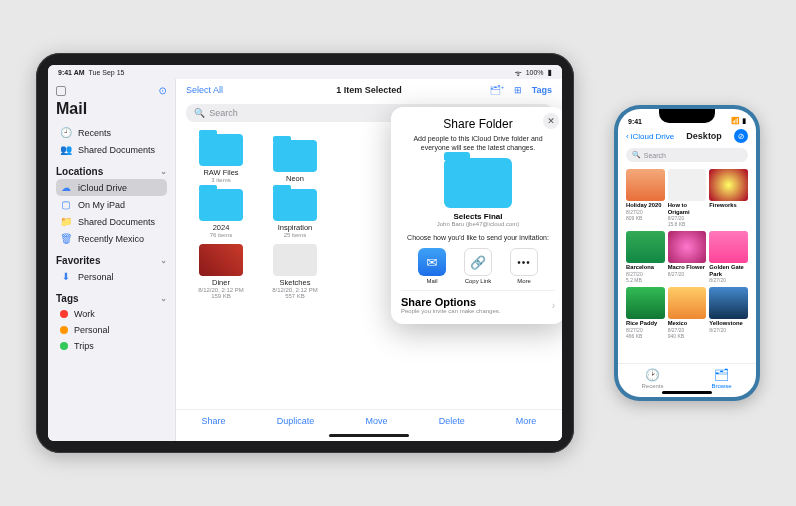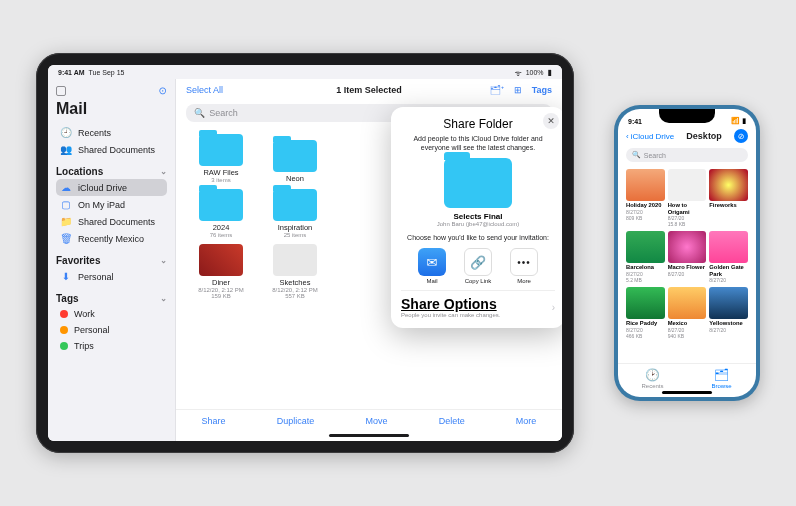--- a/index.html
+++ b/index.html
@@ -106,21 +106,21 @@
   .pop-folder::before { content:""; position:absolute; top:-6px; left:0; width:26px; height:8px; background:#33c6f4; border-radius:3px 3px 0 0; }
   .pop-name { font-size:8px; font-weight:600; text-align:center; }
   .pop-email { font-size:6px; color:#8e8e93; text-align:center; margin-bottom:6px; }
   .pop-row { display:flex; gap:6px; justify-content:center; margin-bottom:6px; }
   .app { display:flex; flex-direction:column; align-items:center; font-size:6px; color:#1c1c1e; width:40px; }
   .app-ic { width:28px; height:28px; border-radius:6px; margin-bottom:2px; display:flex; align-items:center; justify-content:center; font-size:13px; }
   .mail-ic { background:linear-gradient(#3ea2f7,#1e6fe8); color:#fff; }
   .link-ic { background:#fff; border:1px solid #ddd; }
   .more-ic { background:#fff; border:1px solid #ddd; letter-spacing:1px; font-size:10px; }
   .pop-opt { border-top:1px solid #eee; padding-top:5px; display:flex; align-items:center; }
-  .pop-opt .h { font-size:14px; font-weight:600;text-decoration:underline; }
+  .pop-opt .h { font-size:11px; font-weight:600; }
   .pop-opt .s { font-size:6px; color:#8e8e93; }
   .pop-opt .chev { margin-left:auto; color:#c7c7cc; font-size:10px; }
 
   
   .iphone {
     width: 146px; height: 296px; background:#3a7aa6;
     border-radius: 26px; padding:4px;
     box-shadow: 0 4px 16px rgba(0,0,0,.25);
   }
   .iphone-screen {

